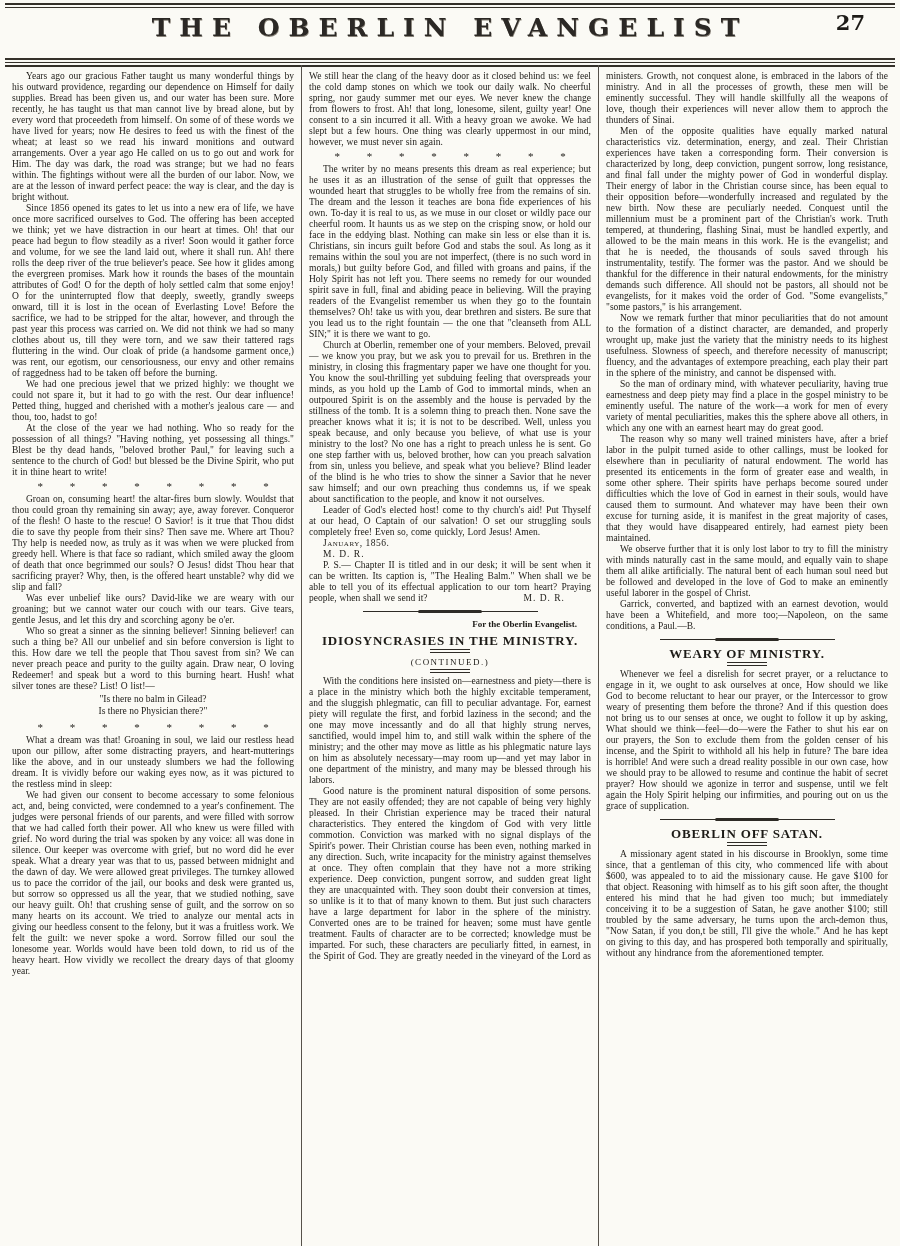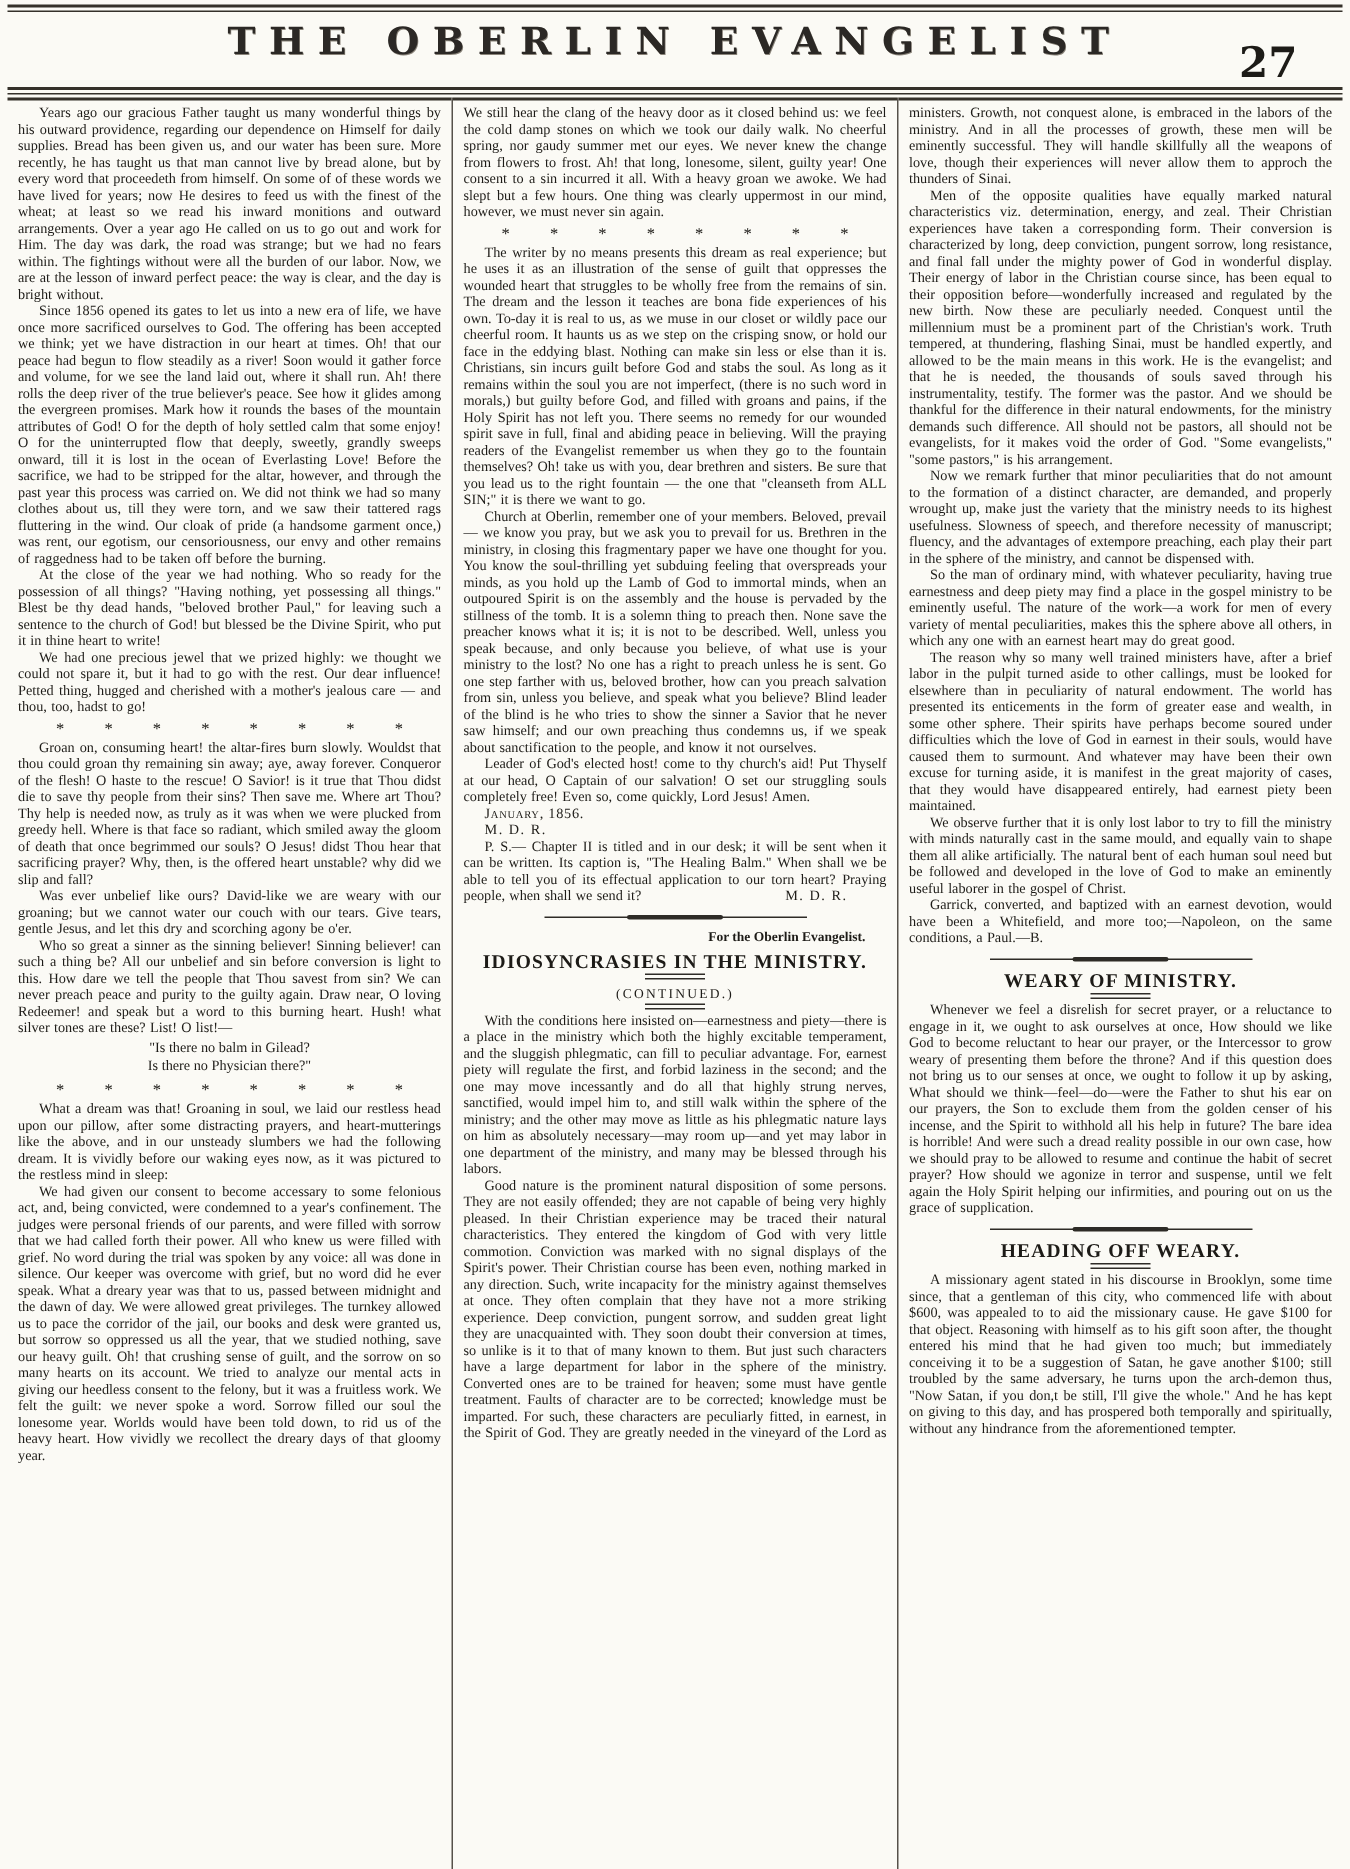--- a/index.html
+++ b/index.html
@@ -11,21 +11,21 @@
   }
   .page { width:900px; height:1246px; box-sizing:border-box; padding:3px 5px 0; }
 
   .dbl-rule { height:2px; border-top:2px solid #35312a; border-bottom:1px solid #35312a; }
   .masthead { position:relative; display:flex; justify-content:center; align-items:baseline; padding:5px 0 16px; }
   .masthead-title {
     font-size:25px; font-weight:bold; letter-spacing:9px;
     color:#2b2username5; color:#2b2825; text-transform:uppercase;
     text-shadow:0.5px 0.5px 0 #8a847a;
   }
-  .page-number { position:absolute; right:30px; top:17px; font-size:28px; font-weight:bold; }
+  .page-number { position:absolute; right:30px; top:2px; font-size:21px; font-weight:bold; }
 
   .columns { display:flex; height:1190px; margin-top:2px; }
   .col { flex:1 1 0; box-sizing:border-box; padding:4px 7px 0; overflow:hidden; border-top:2px solid #35312a;font-family:Liberation Serif, serif; }
   .vrule { width:1px; background:#56514a; }
 
   .para { margin:0; font-size:9.5px; line-height:11px; text-align:justify; text-indent:14px; word-spacing:0.5px; }
   .para.flush { text-indent:0; }
 
   .stars { text-align:center; font-size:11px; line-height:13px; word-spacing:24px; padding:2px 0 1px; }
 
@@ -57,22 +57,22 @@
   <div class="masthead">
     <span class="masthead-title">THE OBERLIN EVANGELIST</span>
     <span class="page-number">27</span>
   </div>
   <div class="dbl-rule"></div>
 
   <div class="columns">
     <div class="col">
         <p class="para">Years ago our gracious Father taught us many wonderful things by his outward providence, regarding our dependence on Himself for daily supplies. Bread has been given us, and our water has been sure. More recently, he has taught us that man cannot live by bread alone, but by every word that proceedeth from himself. On some of of these words we have lived for years; now He desires to feed us with the finest of the wheat; at least so we read his inward monitions and outward arrangements. Over a year ago He called on us to go out and work for Him. The day was dark, the road was strange; but we had no fears within. The fightings without were all the burden of our labor. Now, we are at the lesson of inward perfect peace: the way is clear, and the day is bright without.</p>
         <p class="para">Since 1856 opened its gates to let us into a new era of life, we have once more sacrificed ourselves to God. The offering has been accepted we think; yet we have distraction in our heart at times. Oh! that our peace had begun to flow steadily as a river! Soon would it gather force and volume, for we see the land laid out, where it shall run. Ah! there rolls the deep river of the true believer's peace. See how it glides among the evergreen promises. Mark how it rounds the bases of the mountain attributes of God! O for the depth of holy settled calm that some enjoy! O for the uninterrupted flow that deeply, sweetly, grandly sweeps onward, till it is lost in the ocean of Everlasting Love! Before the sacrifice, we had to be stripped for the altar, however, and through the past year this process was carried on. We did not think we had so many clothes about us, till they were torn, and we saw their tattered rags fluttering in the wind. Our cloak of pride (a handsome garment once,) was rent, our egotism, our censoriousness, our envy and other remains of raggedness had to be taken off before the burning.</p>
+        <p class="para">We had one precious jewel that we prized highly: we thought we could not spare it, but it had to go with the rest. Our dear influence! Petted thing, hugged and cherished with a mother's jealous care — and thou, too, hadst to go!</p>
         <p class="para">At the close of the year we had nothing. Who so ready for the possession of all things? "Having nothing, yet possessing all things." Blest be thy dead hands, "beloved brother Paul," for leaving such a sentence to the church of God! but blessed be the Divine Spirit, who put it in thine heart to write!</p>
-        <p class="para">We had one precious jewel that we prized highly: we thought we could not spare it, but it had to go with the rest. Our dear influence! Petted thing, hugged and cherished with a mother's jealous care — and thou, too, hadst to go!</p>
         <div class="stars">* * * * * * * *</div>
         <p class="para">Groan on, consuming heart! the altar-fires burn slowly. Wouldst that thou could groan thy remaining sin away; aye, away forever. Conqueror of the flesh! O haste to the rescue! O Savior! is it true that Thou didst die to save thy people from their sins? Then save me. Where art Thou? Thy help is needed now, as truly as it was when we were plucked from greedy hell. Where is that face so radiant, which smiled away the gloom of death that once begrimmed our souls? O Jesus! didst Thou hear that sacrificing prayer? Why, then, is the offered heart unstable? why did we slip and fall?</p>
         <p class="para">Was ever unbelief like ours? David-like we are weary with our groaning; but we cannot water our couch with our tears. Give tears, gentle Jesus, and let this dry and scorching agony be o'er.</p>
         <p class="para">Who so great a sinner as the sinning believer! Sinning believer! can such a thing be? All our unbelief and sin before conversion is light to this. How dare we tell the people that Thou savest from sin? We can never preach peace and purity to the guilty again. Draw near, O loving Redeemer! and speak but a word to this burning heart. Hush! what silver tones are these? List! O list!—</p>
         <div class="verse">
           <div>"Is there no balm in Gilead?</div>
           <div>Is there no Physician there?"</div>
         </div>
         <div class="stars">* * * * * * * *</div>
         <p class="para">What a dream was that! Groaning in soul, we laid our restless head upon our pillow, after some distracting prayers, and heart-mutterings like the above, and in our unsteady slumbers we had the following dream. It is vividly before our waking eyes now, as it was pictured to the restless mind in sleep:</p>
@@ -107,18 +107,18 @@
         <p class="para">Now we remark further that minor peculiarities that do not amount to the formation of a distinct character, are demanded, and properly wrought up, make just the variety that the ministry needs to its highest usefulness. Slowness of speech, and therefore necessity of manuscript; fluency, and the advantages of extempore preaching, each play their part in the sphere of the ministry, and cannot be dispensed with.</p>
         <p class="para">So the man of ordinary mind, with whatever peculiarity, having true earnestness and deep piety may find a place in the gospel ministry to be eminently useful. The nature of the work—a work for men of every variety of mental peculiarities, makes this the sphere above all others, in which any one with an earnest heart may do great good.</p>
         <p class="para">The reason why so many well trained ministers have, after a brief labor in the pulpit turned aside to other callings, must be looked for elsewhere than in peculiarity of natural endowment. The world has presented its enticements in the form of greater ease and wealth, in some other sphere. Their spirits have perhaps become soured under difficulties which the love of God in earnest in their souls, would have caused them to surmount. And whatever may have been their own excuse for turning aside, it is manifest in the great majority of cases, that they would have disappeared entirely, had earnest piety been maintained.</p>
         <p class="para">We observe further that it is only lost labor to try to fill the ministry with minds naturally cast in the same mould, and equally vain to shape them all alike artificially. The natural bent of each human soul need but be followed and developed in the love of God to make an eminently useful laborer in the gospel of Christ.</p>
         <p class="para">Garrick, converted, and baptized with an earnest devotion, would have been a Whitefield, and more too;—Napoleon, on the same conditions, a Paul.—B.</p>
         <div class="swell"></div>
         <h2 class="headline">WEARY OF MINISTRY.</h2>
         <div class="shortrule"></div>
         <p class="para">Whenever we feel a disrelish for secret prayer, or a reluctance to engage in it, we ought to ask ourselves at once, How should we like God to become reluctant to hear our prayer, or the Intercessor to grow weary of presenting them before the throne? And if this question does not bring us to our senses at once, we ought to follow it up by asking, What should we think—feel—do—were the Father to shut his ear on our prayers, the Son to exclude them from the golden censer of his incense, and the Spirit to withhold all his help in future? The bare idea is horrible! And were such a dread reality possible in our own case, how we should pray to be allowed to resume and continue the habit of secret prayer? How should we agonize in terror and suspense, until we felt again the Holy Spirit helping our infirmities, and pouring out on us the grace of supplication.</p>
         <div class="swell"></div>
-        <h2 class="headline">HEADING OFF WEARY.</h2>
+        <h2 class="headline">OBERLIN OFF SATAN.</h2>
         <div class="shortrule"></div>
         <p class="para">A missionary agent stated in his discourse in Brooklyn, some time since, that a gentleman of this city, who commenced life with about $600, was appealed to to aid the missionary cause. He gave $100 for that object. Reasoning with himself as to his gift soon after, the thought entered his mind that he had given too much; but immediately conceiving it to be a suggestion of Satan, he gave another $100; still troubled by the same adversary, he turns upon the arch-demon thus, "Now Satan, if you don,t be still, I'll give the whole." And he has kept on giving to this day, and has prospered both temporally and spiritually, without any hindrance from the aforementioned tempter.</p>
       </div>
   </div>
 </div>
 
 </body></html>

